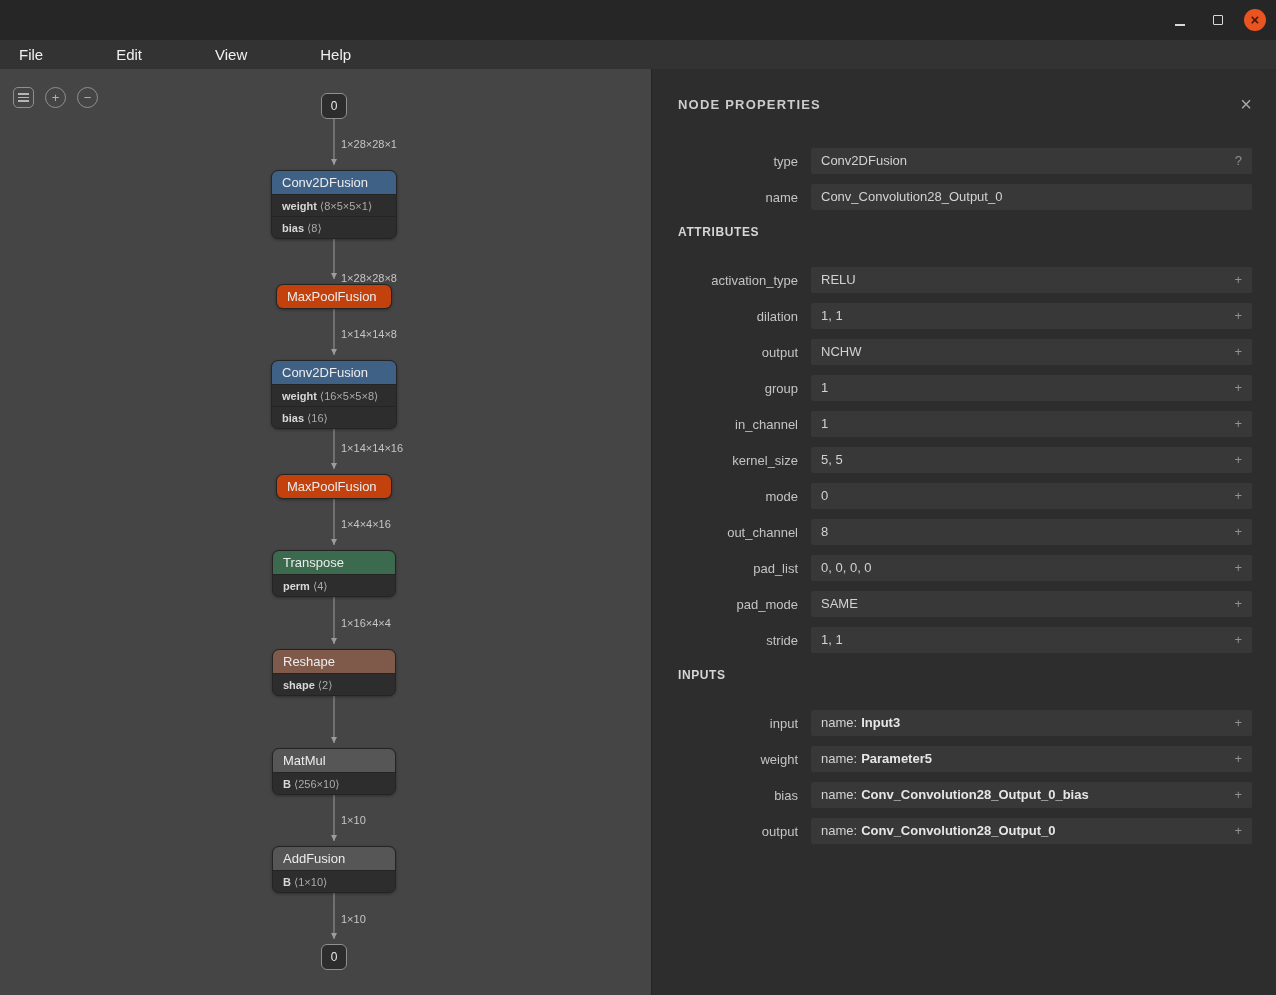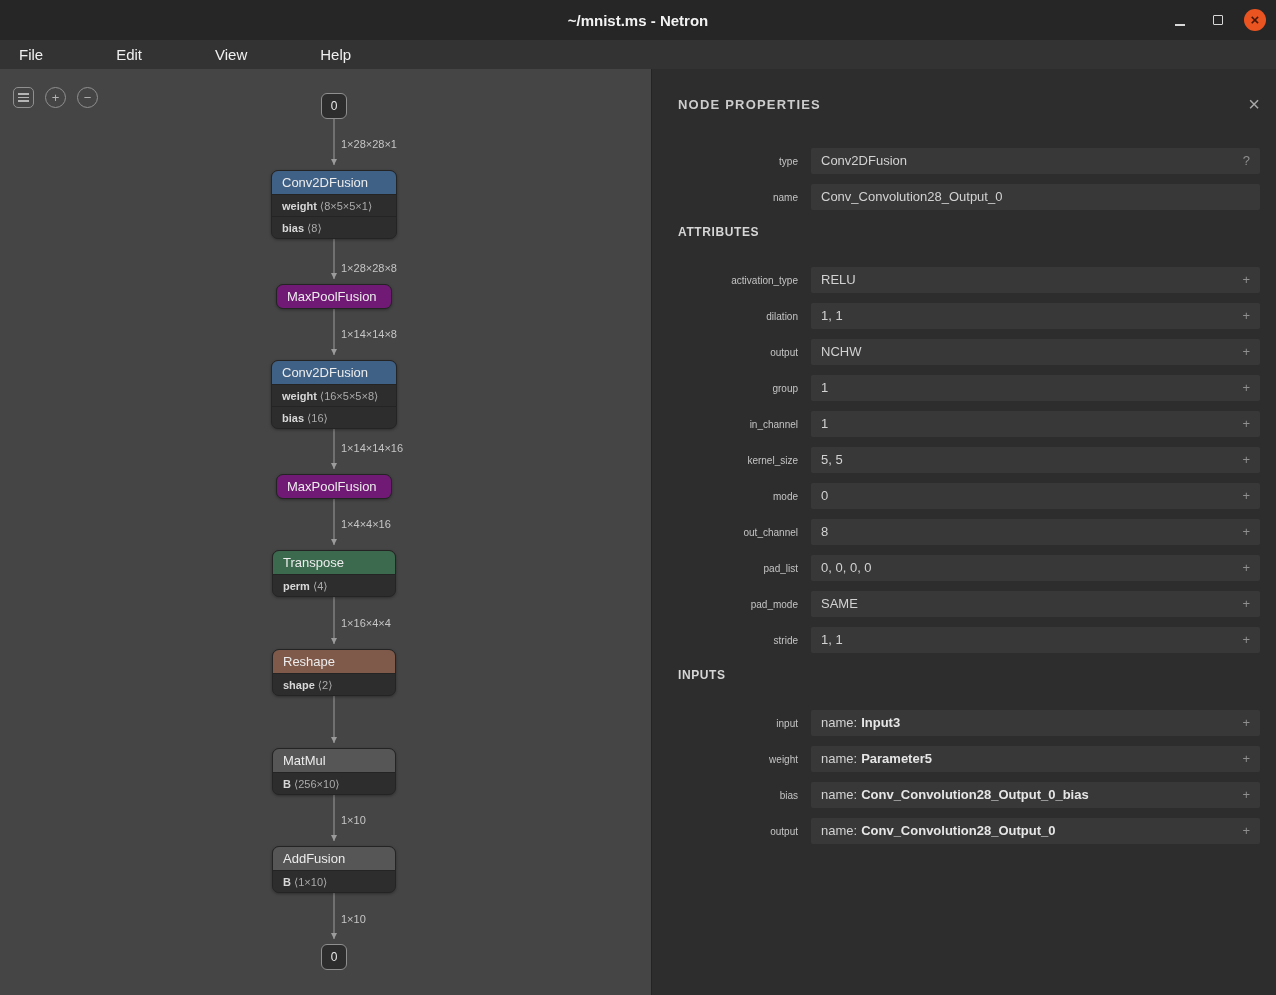--- a/index.html
+++ b/index.html
@@ -16,59 +16,58 @@
   .win-btn { width:24px; height:24px; display:flex; align-items:center; justify-content:center; cursor:pointer; }
   .min-line { width:10px; height:2px; background:#d8d8d8; margin-top:9px; }
   .max-box { width:10px; height:10px; border:1.5px solid #d8d8d8; border-radius:1px; }
   .close-btn { width:22px; height:22px; border-radius:50%; background:#e95420; color:#46170a; font-size:15px; font-weight:bold; line-height:20px; }
   
   .menubar { height:29px; background:#333333; display:flex; align-items:center; padding-left:6px;gap:47px; }
   .menu-item { color:#f0f0f0; font-size:15px; padding:3px 13px; cursor:pointer; }
   
   .content { display:flex; height:926px; }
   .canvas { width:651px; position:relative; background:#454545; overflow:hidden; flex-shrink:0; }
-  .panel { flex:1; background:#2d2d2d; border-left:1px solid #242424; padding:0 16px 0 26px; overflow:hidden; }
+  .panel { flex:1; background:#2d2d2d; border-left:1px solid #242424; padding:0 24px 0 26px; overflow:hidden; }
   
   .gtoolbar { position:absolute; left:13px; top:18px; display:flex; gap:11px; }
   .tool { width:21px; height:21px; border:1.5px solid #909090; color:#b5b5b5; display:flex; align-items:center; justify-content:center; font-size:13px; cursor:pointer; background:transparent; }
   .tool.square { border-radius:5px; }
   .tool.circle { border-radius:50%; }
   .hamburger { display:flex; flex-direction:column; gap:2px; }
   .hamburger span { display:block; width:11px; height:1.5px; background:#b5b5b5; }
   
   .edges-svg { position:absolute; left:0; top:0; pointer-events:none; }
   .gnode { position:absolute; border-radius:7px; overflow:hidden; border:1px solid #242424; background:#2d2d2d; box-shadow:0 1px 3px rgba(0,0,0,.35); cursor:pointer; }
   .gnode-header { padding:3px 10px; font-size:13px; color:#ececec; line-height:17px; }
   .h-blue   { background:#3f6186; }
-  .h-green  { background:#701a75; }
+  .h-green  { background:#c2410c; }
   .h-green2 { background:#3c6a4e; }
   .h-brown  { background:#7f5a4a; }
   .h-gray   { background:#565656; }
   .gnode-row { padding:4px 10px 3px 10px; font-size:11px; line-height:14px; border-top:1px solid #242424; background:#2d2d2d; white-space:nowrap; }
   .gnode-row .k { font-weight:bold; color:#d8d8d8; }
   .gnode-row .v { color:#ababab; margin-left:3px; }
   .ionode { position:absolute; width:26px; height:26px; border:1px solid #8f8f8f; border-radius:6px; background:#2d2d2d; color:#e8e8e8; font-size:12px; display:flex; align-items:center; justify-content:center; cursor:pointer; }
   .edge-label { position:absolute; font-size:11px; color:#c6c6c6; white-space:nowrap; }
   
   .panel-title-row { display:flex; align-items:center; justify-content:space-between; padding-top:26px; margin-bottom:35px; }
   .panel-title { color:#cccccc; font-size:13px; font-weight:bold; letter-spacing:1.2px; }
   .panel-close { color:#a8a8a8; font-size:20px; line-height:18px; cursor:pointer; }
   .psection { color:#d6d6d6; font-size:12px; font-weight:bold; letter-spacing:0.6px; margin:15px 0 28px 0; }
   .prow { display:flex; align-items:center; margin-bottom:10px; }
-  .plabel { width:120px; flex-shrink:0; text-align:right; margin-right:13px; color:#c4c4c4; font-size:10px; }
+  .plabel { width:120px; flex-shrink:0; text-align:right; margin-right:13px; color:#c4c4c4; font-size:13px; }
   .pbox { flex:1; background:#383838; border-radius:2px; height:26px; line-height:26px; padding:0 10px; display:flex; font-size:13px; color:#d2d2d2; cursor:text; }
   .pbox .grow { flex:1; overflow:hidden; white-space:nowrap; }
   .picon { color:#8f8f8f; font-size:13px; margin-left:8px; cursor:pointer; }
   .pname { font-weight:bold; color:#e6e6e6; margin-left:4px; }
 </style>
 </head>
 <body>
 
 <div class="titlebar">
-  <div class="win-title">~/mnist.ms - Netron</div>
   <div class="win-controls">
     <div class="win-btn">
         <span class="min-line"></span>
       </div>
     <div class="win-btn">
         <span class="max-box"></span>
       </div>
     <div class="win-btn close-btn">
         <span>×</span>
       </div>
@@ -113,21 +112,21 @@
       <line x1="334" y1="239" x2="334" y2="286" stroke="#9c9c9c" stroke-width="1" marker-end="url(#arrow)"></line>
       <line x1="334" y1="353" x2="334" y2="400" stroke="#9c9c9c" stroke-width="1" marker-end="url(#arrow)"></line>
       <line x1="334" y1="429" x2="334" y2="476" stroke="#9c9c9c" stroke-width="1" marker-end="url(#arrow)"></line>
       <line x1="334" y1="527" x2="334" y2="575" stroke="#9c9c9c" stroke-width="1" marker-end="url(#arrow)"></line>
       <line x1="334" y1="626" x2="334" y2="674" stroke="#9c9c9c" stroke-width="1" marker-end="url(#arrow)"></line>
       <line x1="334" y1="725" x2="334" y2="772" stroke="#9c9c9c" stroke-width="1" marker-end="url(#arrow)"></line>
       <line x1="334" y1="823" x2="334" y2="870" stroke="#9c9c9c" stroke-width="1" marker-end="url(#arrow)"></line>
     </svg>
 
     <div class="edge-label" style="left:341px;top:69px">1×28×28×1</div>
-    <div class="edge-label" style="left:341px;top:193px">1×28×28×8</div>
+    <div class="edge-label" style="left:341px;top:203px">1×28×28×8</div>
     <div class="edge-label" style="left:341px;top:259px">1×14×14×8</div>
     <div class="edge-label" style="left:341px;top:373px">1×14×14×16</div>
     <div class="edge-label" style="left:341px;top:449px">1×4×4×16</div>
     <div class="edge-label" style="left:341px;top:548px">1×16×4×4</div>
     <div class="edge-label" style="left:341px;top:614px">1×256</div>
     <div class="edge-label" style="left:341px;top:745px">1×10</div>
     <div class="edge-label" style="left:341px;top:844px">1×10</div>
 
     <div class="ionode" style="left:321px;top:24px">0</div>
 

